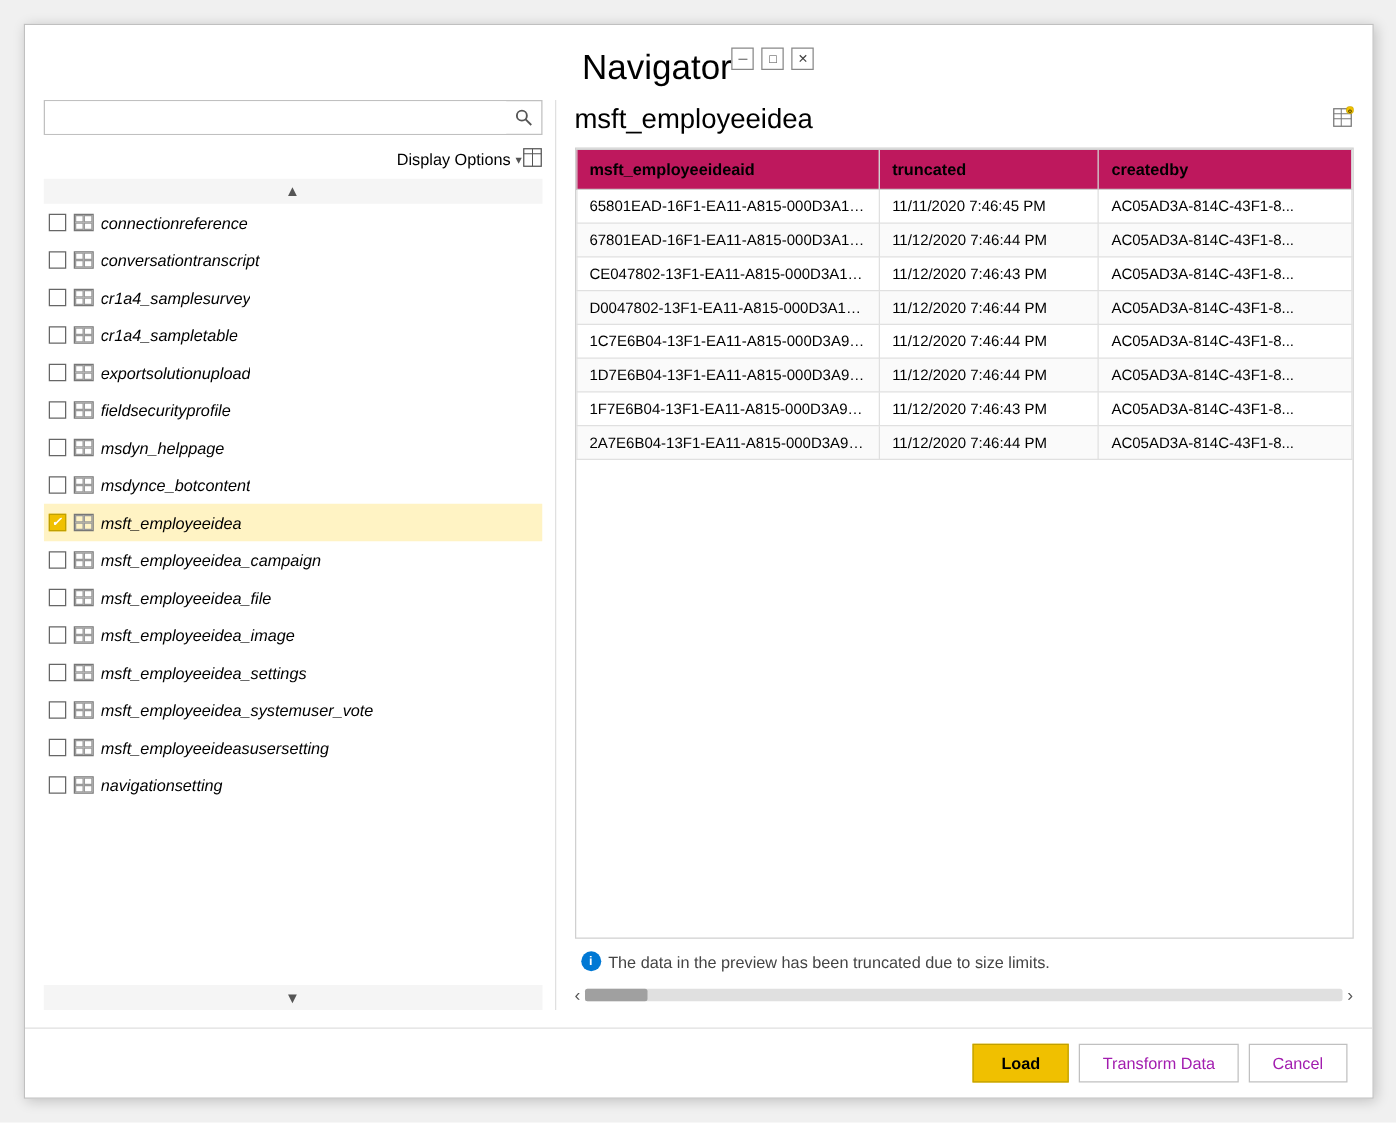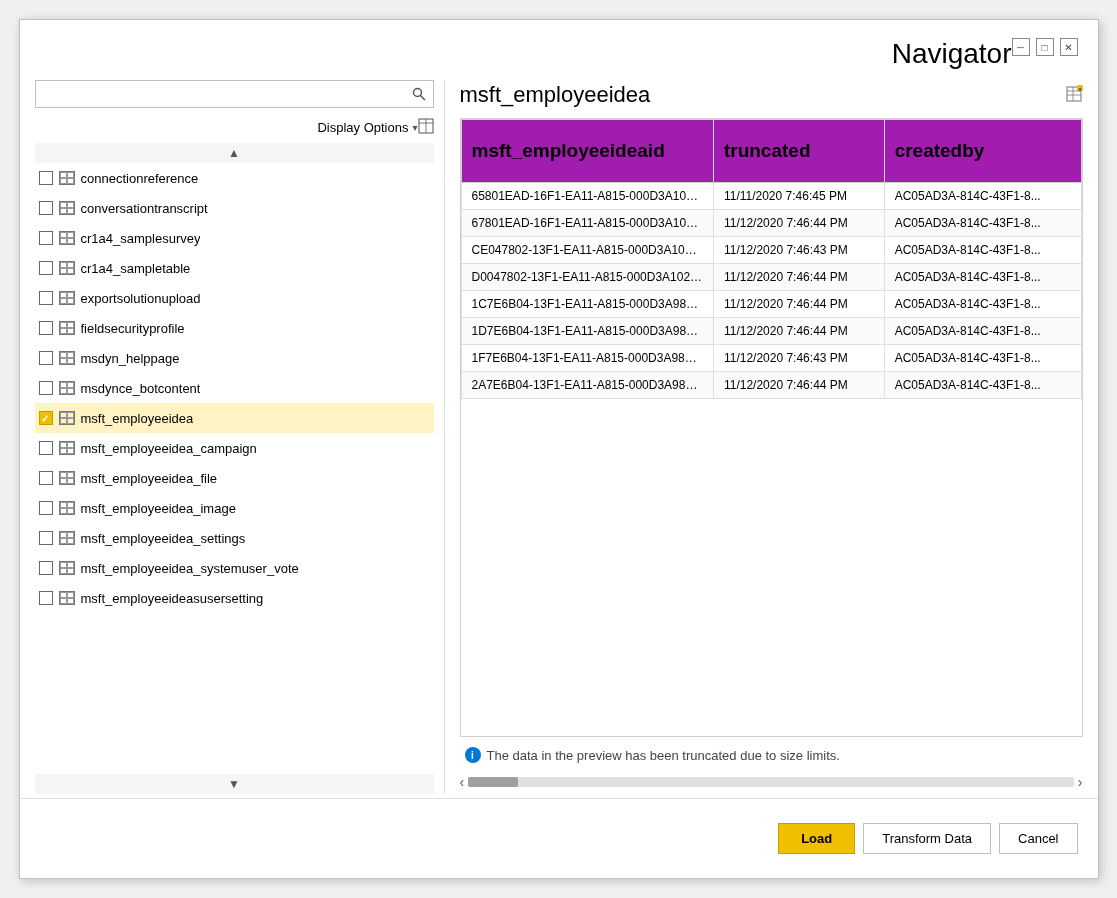--- a/index.html
+++ b/index.html
@@ -17,21 +17,21 @@
       min-height: 860px;
       background: #ffffff;
       border: 1px solid #c0c0c0;
       box-shadow: 2px 2px 10px rgba(0,0,0,0.2);
       display: flex;
       flex-direction: column;
       position: relative;
     }
     .title-bar {
       display: flex;
-      justify-content: flex-end;
+      justify-content: center;
       align-items: flex-start;
       padding: 18px 20px 0 20px;
     }
     .title-bar h1 {
       font-size: 28px;
       font-weight: 300;
       color: #000;
     }
     .title-bar-controls {
       display: flex;
@@ -118,20 +118,21 @@
       cursor: pointer;
       color: #555;
     }
     .nav-list-container {
       flex: 1;
       overflow-y: auto;
       position: relative;
     }
     .nav-list {
       list-style: none;
+      font-style: italic;
     }
     .nav-item {
       display: flex;
       align-items: center;
       padding: 5px 4px;
       cursor: pointer;
       gap: 6px;
       height: 30px;
     }
     .nav-item.selected {
@@ -216,26 +217,26 @@
       border: 1px solid #d0d0d0;
       flex: 1;
       display: flex;
       flex-direction: column;
     }
     .data-table {
       width: 100%;
       border-collapse: collapse;
     }
     .data-table th {
-      background: #a21caf;
+      background: #be185d;
       border: 1px solid #d0d0d0;
-      padding: 20px 10px;
+      padding: 8px 10px;
       text-align: left;
       font-weight: 600;
-      font-size: 19px;
+      font-size: 13px;
       white-space: nowrap;
     }
     .data-table td {
       border: 1px solid #e0e0e0;
       padding: 6px 10px;
       font-size: 12px;
       white-space: nowrap;
       overflow: hidden;
       text-overflow: ellipsis;
       max-width: 200px;
@@ -292,41 +293,41 @@
       width: 50px;
       height: 10px;
       background: #a0a0a0;
       border-radius: 2px;
     }
     
     .footer {
       display: flex;
       justify-content: flex-end;
       align-items: center;
-      padding: 24px 20px;
+      padding: 12px 20px;
       gap: 8px;
       border-top: 1px solid #e0e0e0;
-      margin-top: 4px;
+      margin-top: 14px;
     }
     .btn-load {
       background: #f0c000;
       border: 1px solid #c0a000;
       padding: 7px 22px;
       font-size: 13px;
       font-weight: 600;
       cursor: pointer;
       color: #000;
     }
     .btn-secondary {
       background: #fff;
       border: 1px solid #c0c0c0;
       padding: 7px 18px;
       font-size: 13px;
       cursor: pointer;
-      color: #000000;
+      color: #a21caf;
     }
     
     .nav-list-container::-webkit-scrollbar { width: 8px; }
     .nav-list-container::-webkit-scrollbar-track { background: #f0f0f0; }
     .nav-list-container::-webkit-scrollbar-thumb { background: #c0c0c0; }
   </style>
 </head>
 <body>
 
 <div class="dialog">
@@ -515,20 +516,30 @@
             <li class="nav-item">
               <div class="checkbox"></div>
               <div class="table-icon">
                 <div class="cell"></div>
                 <div class="cell"></div>
                 <div class="cell"></div>
                 <div class="cell"></div>
               </div>
               <span class="nav-item-label">msft_employeeideasusersetting</span>
             </li>
+            <li class="nav-item">
+              <div class="checkbox"></div>
+              <div class="table-icon">
+                <div class="cell"></div>
+                <div class="cell"></div>
+                <div class="cell"></div>
+                <div class="cell"></div>
+              </div>
+              <span class="nav-item-label">navigationsetting</span>
+            </li>
           </ul>
       </div>
 
       <div class="scroll-arrow">▼</div>
     </div>
 
     <div class="right-panel">
 
       <div class="preview-header">
         <h2 class="preview-title">msft_employeeidea</h2>

